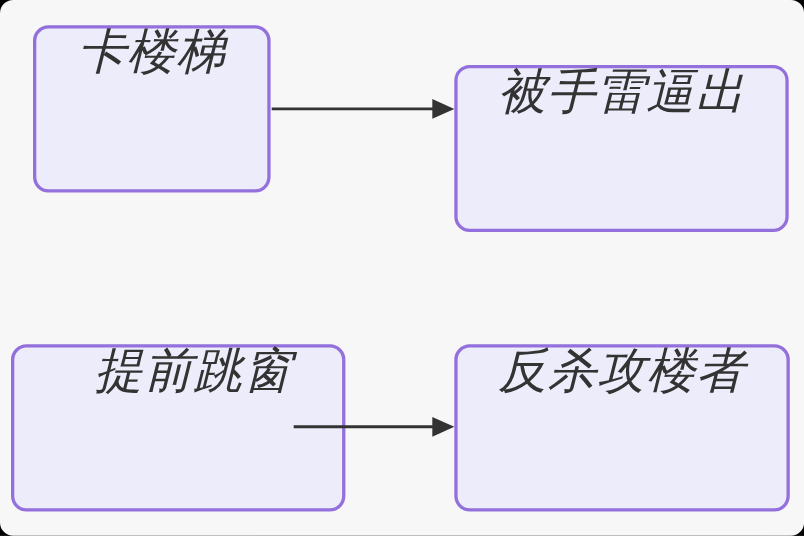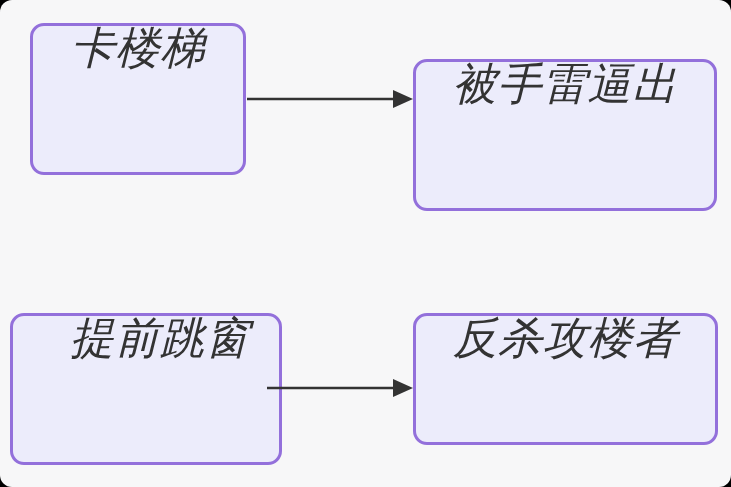--- a/index.html
+++ b/index.html
@@ -36,22 +36,22 @@
   }
   .node-label {
     font-size: 44px;
     line-height: 1;
     color: var(--text-color);
     white-space: nowrap;
     letter-spacing: 1px;
   }
   .node-a { left: 30px;  top: 23px;  width: 216px; height: 152px; }
   .node-b { left: 413px; top: 23px;  width: 304px; height: 152px; margin-top: 36px; }
-  .node-c { left: 10px;  top: 313px; width: 272px; height: 152px; padding-left: 28px; }
-  .node-d { left: 413px; top: 313px; width: 305px; height: 132px; }
+  .node-c { left: 10px;  top: 313px; width: 304px; height: 152px; padding-left: 28px; }
+  .node-d { left: 413px; top: 313px; width: 305px; height: 152px; }
   .edge { position: absolute; overflow: visible; }
   .edge-1 { left: 246px; top: 87px;  width: 167px; height: 24px; }
   .edge-2 { left: 266px; top: 376px; width: 147px; height: 24px; }
   .edge line { stroke: var(--edge-color); stroke-width: 2.6px; }
   .edge polygon { fill: var(--edge-color); }
 </style>
 </head>
 <body>
 
 <div class="canvas">

